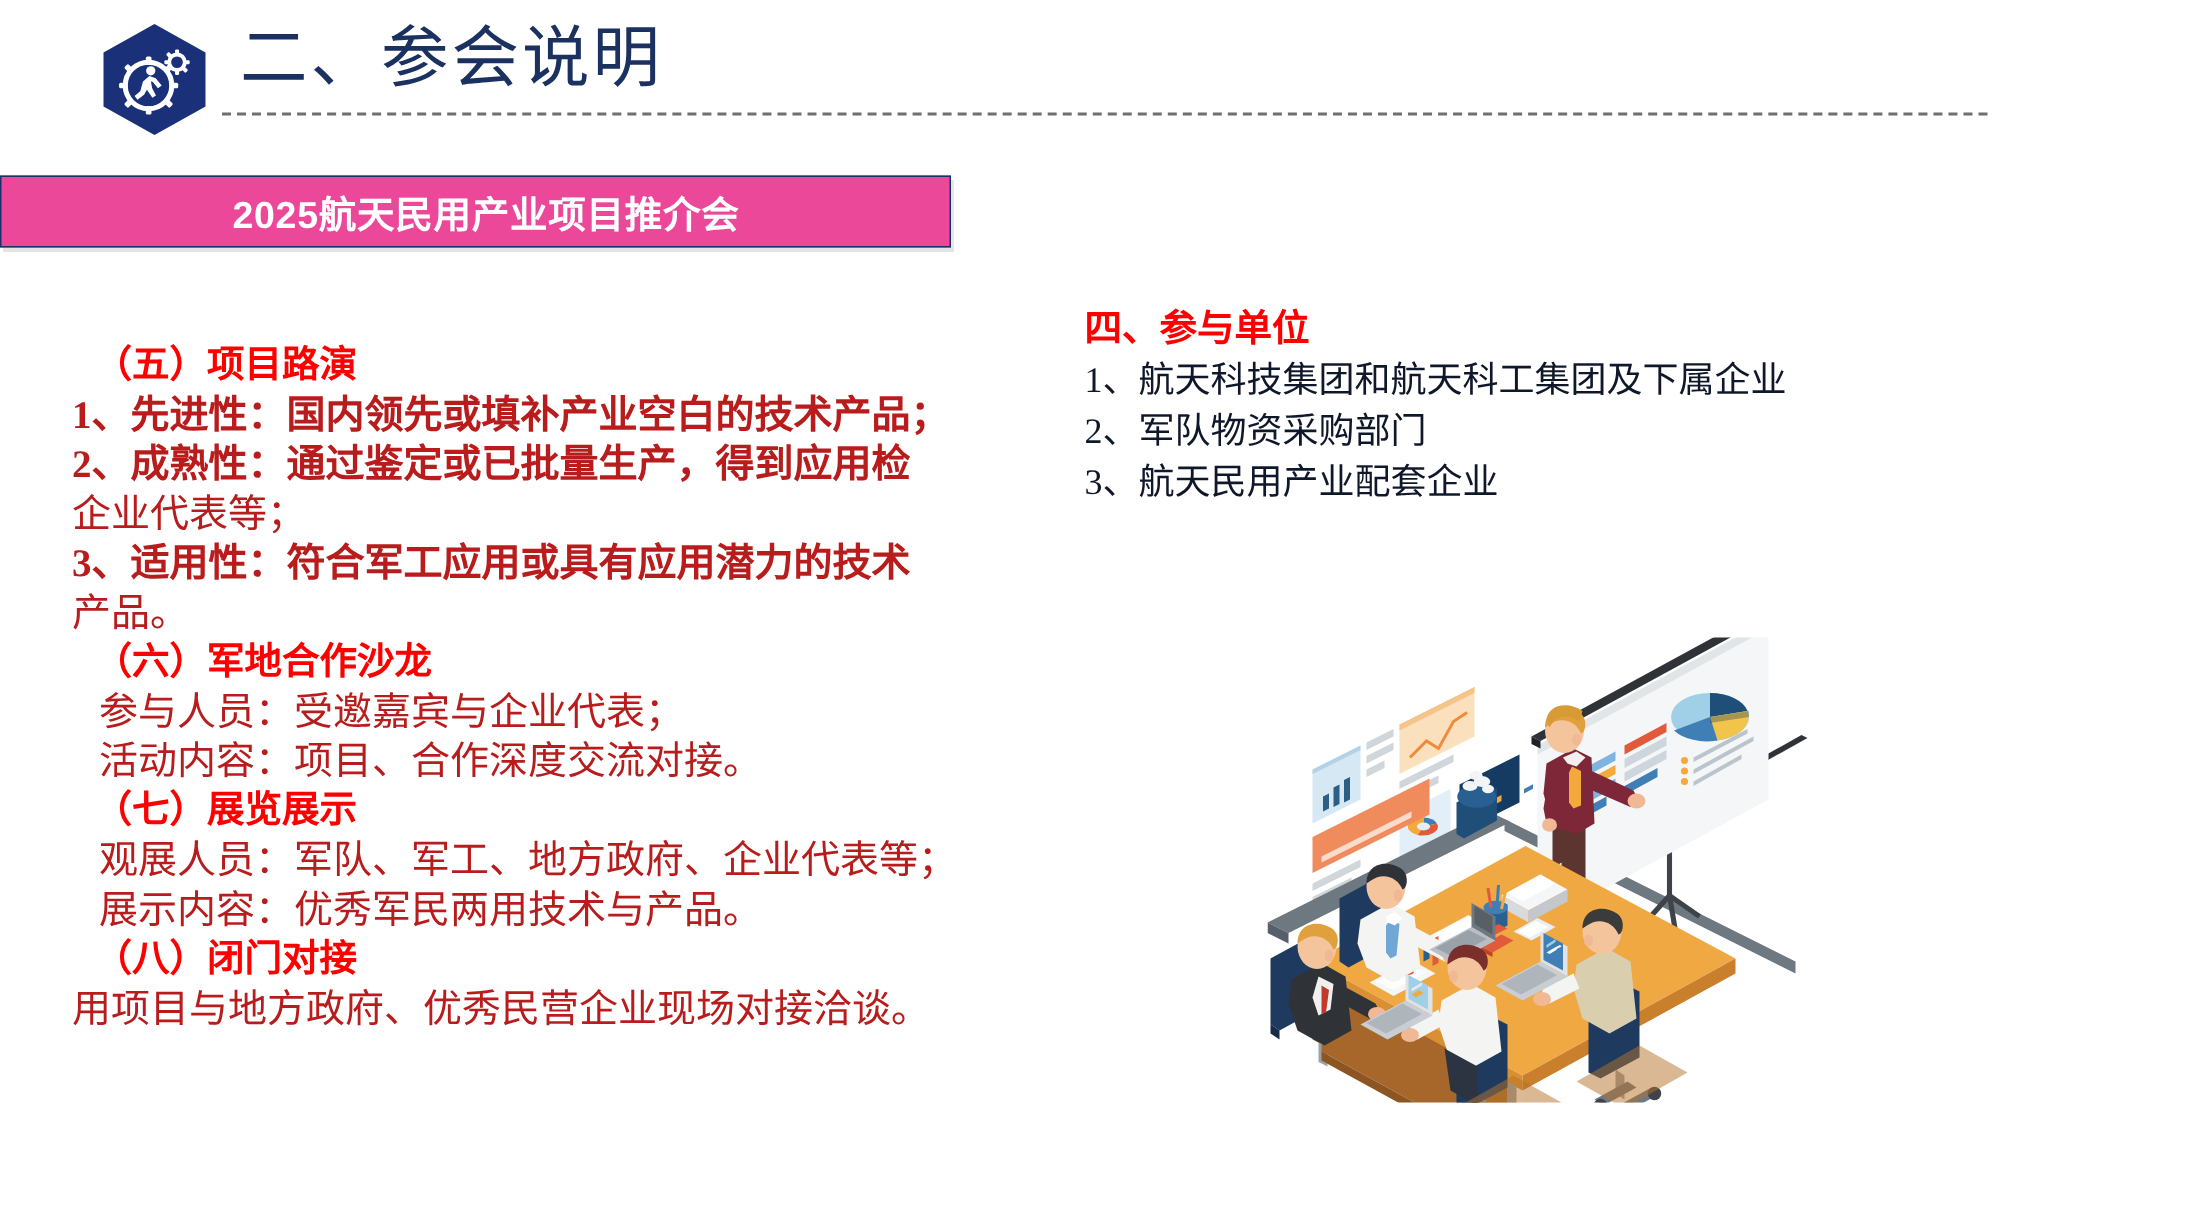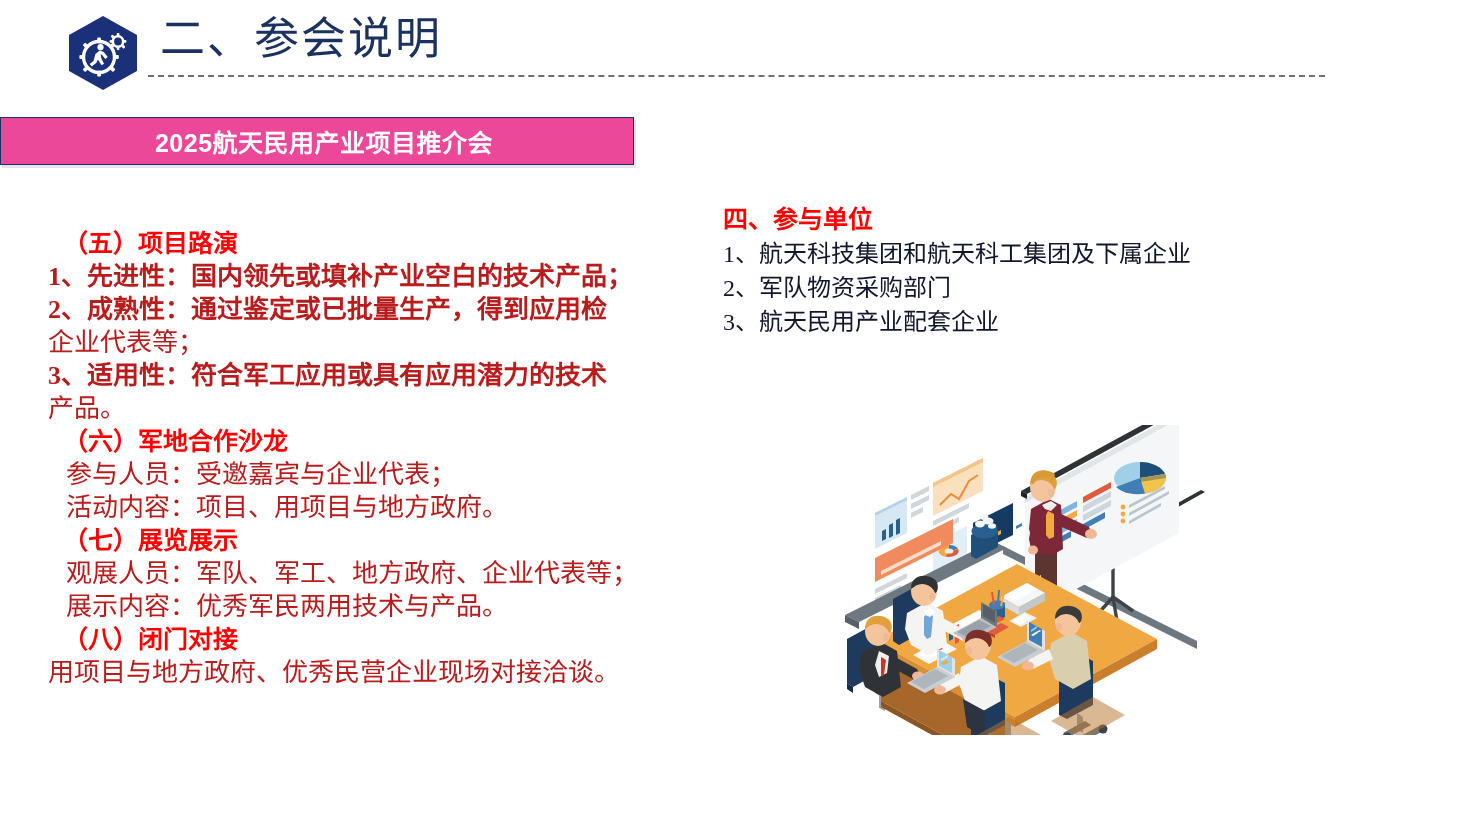--- a/index.html
+++ b/index.html
@@ -205,21 +205,21 @@
 
     <div class="heading-red indent">（五）项目路演</div>
     <div class="body-line bold">1、先进性：国内领先或填补产业空白的技术产品；</div>
     <div class="body-line bold">2、成熟性：通过鉴定或已批量生产，得到应用检</div>
     <div class="body-line">企业代表等；</div>
     <div class="body-line bold">3、适用性：符合军工应用或具有应用潜力的技术</div>
     <div class="body-line">产品。</div>
 
     <div class="heading-red indent">（六）军地合作沙龙</div>
     <div class="body-line indent">参与人员：受邀嘉宾与企业代表；</div>
-    <div class="body-line indent">活动内容：项目、用项目与地方政府。</div>
+    <div class="body-line indent">活动内容：项目、合作深度交流对接。</div>
 
     <div class="heading-red indent">（七）展览展示</div>
     <div class="body-line indent">观展人员：军队、军工、地方政府、企业代表等；</div>
     <div class="body-line indent">展示内容：优秀军民两用技术与产品。</div>
 
     <div class="heading-red indent">（八）闭门对接</div>
     <div class="body-line">用项目与地方政府、优秀民营企业现场对接洽谈。</div>
   </div>
 
   <div class="col-right">

